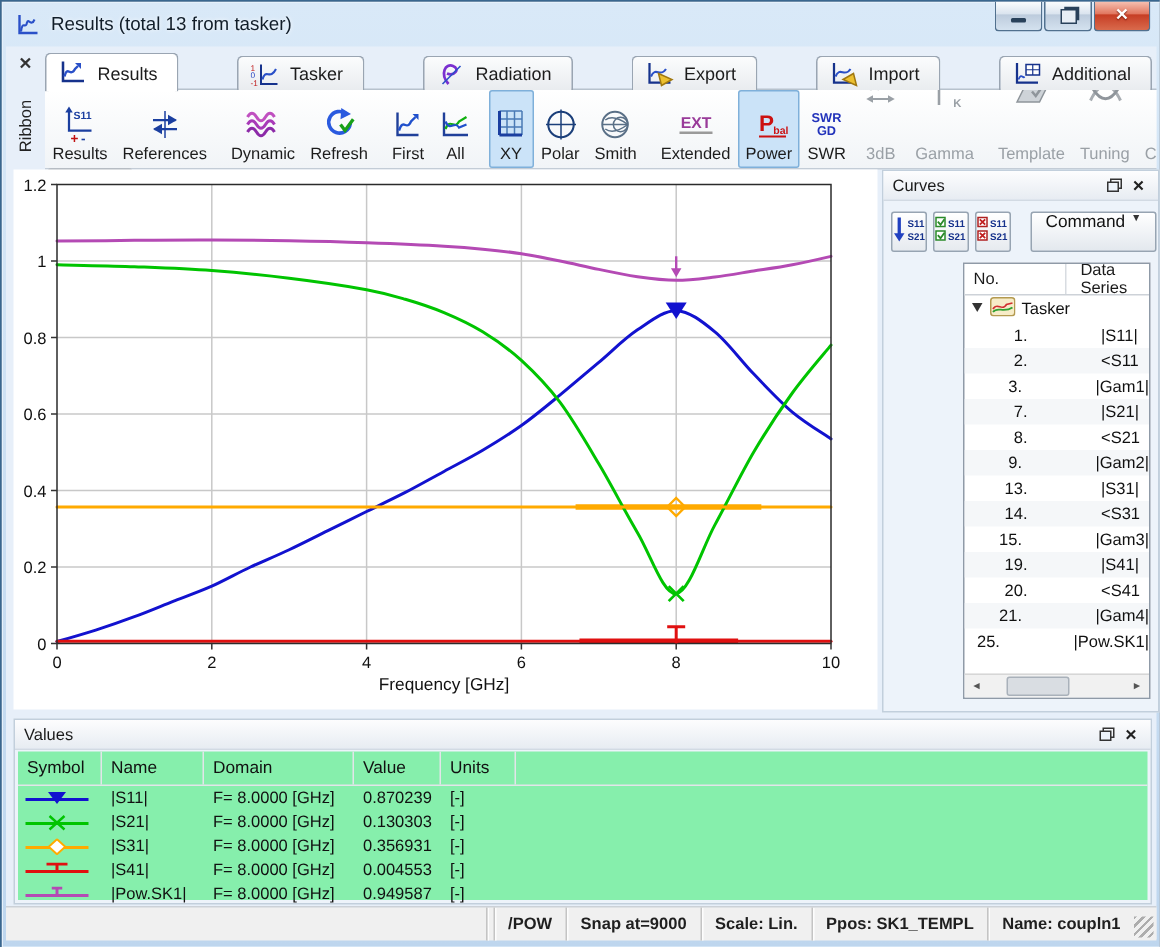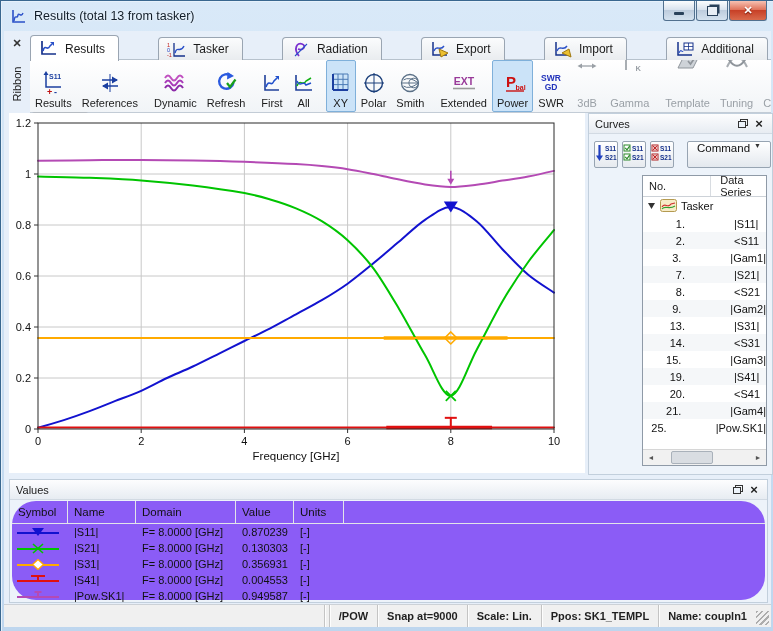--- a/index.html
+++ b/index.html
@@ -66,21 +66,21 @@
   .ct-group{display:flex;align-items:center;height:18px;gap:4px;padding-left:4px;font-size:11px;color:#111;}
   .ct-row{display:flex;height:17px;align-items:center;font-size:11px;color:#111;}
   .ct-row.alt{background:#f5f7f9;}
   .ct-no{width:42px;text-align:right;}
   .ct-name{padding-left:49px;}
   .ct-scroll{position:absolute;left:0;right:0;bottom:0;height:15px;background:#f1f1f1;border-top:1px solid #d6d6d6;display:flex;align-items:center;}
   .ct-sbtn{width:16px;height:15px;font-size:7px;color:#555;display:flex;align-items:center;justify-content:center;}
   .ct-sbtn.right{margin-left:auto;}
   .ct-thumb{width:40px;height:11px;background:#d9dde2;border:1px solid #a9b1ba;border-radius:2px;margin-left:12px;}
   
-  .values-table{position:absolute;left:2px;top:21px;right:2px;bottom:2px;background:#8b5cf6;border-radius:24px;}
+  .values-table{position:absolute;left:2px;top:21px;right:2px;bottom:2px;background:#86efac;}
   .vt-header{display:flex;height:22px;align-items:center;font-size:11.5px;color:#111;border-bottom:1px solid #e2e5e9;}
   .vt-h{height:100%;display:flex;align-items:center;border-right:1px solid #e2e5e9;box-sizing:border-box;}
   .vt-c0{width:56px;padding-left:6px;}
   .vt-c1{width:68px;padding-left:6px;}
   .vt-c2{width:100px;padding-left:6px;}
   .vt-c3{width:58px;padding-left:6px;}
   .vt-c4{width:50px;padding-left:6px;}
   .vt-row{display:flex;height:16px;align-items:center;font-size:11px;color:#111;}
   .vt-sym{width:56px;box-sizing:border-box;padding-left:4px;display:flex;align-items:center;}
   .vt-name{width:68px;box-sizing:border-box;padding-left:6px;}

